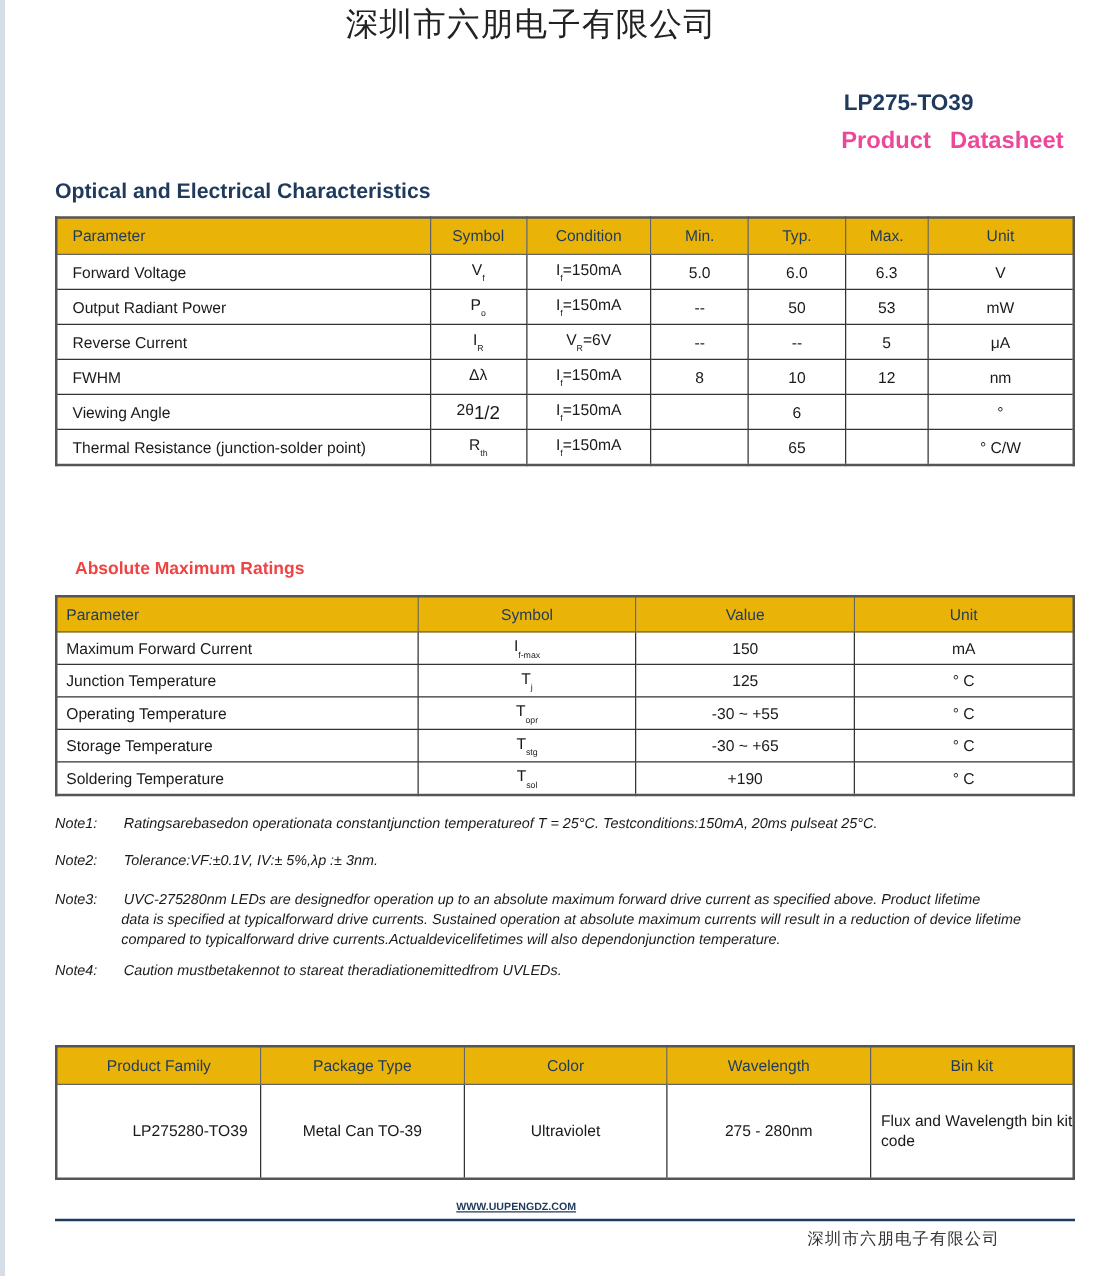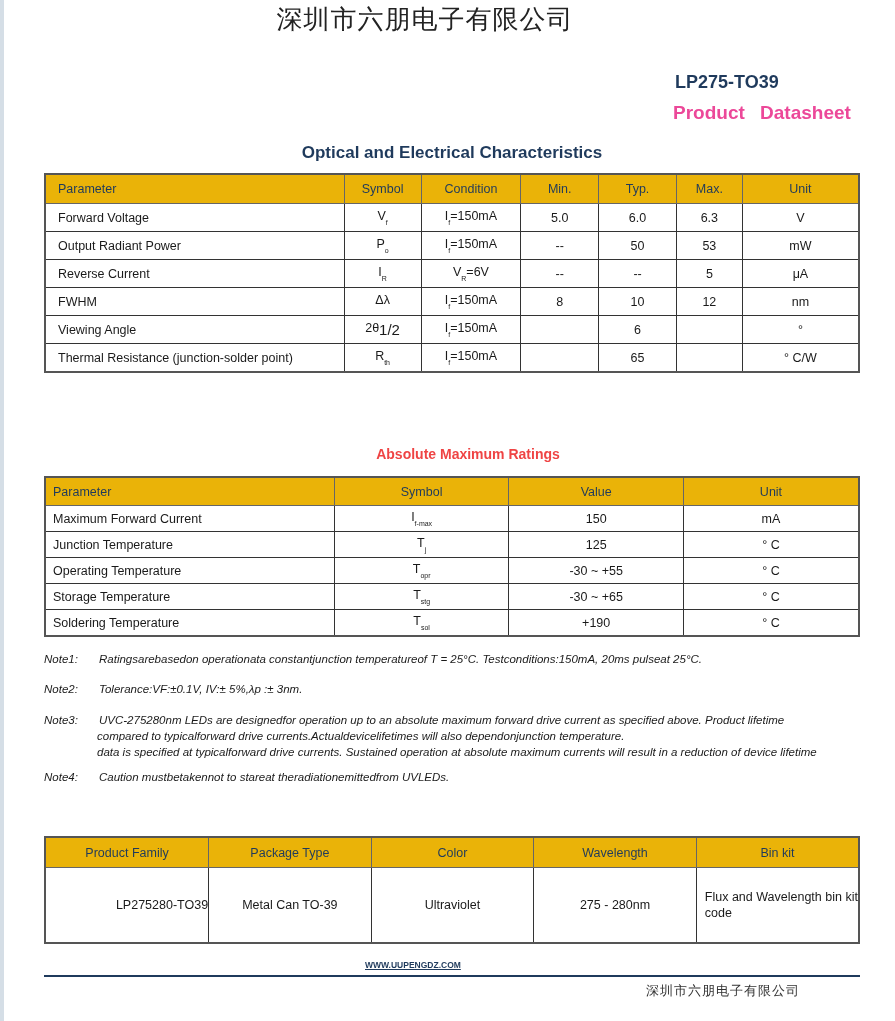--- a/index.html
+++ b/index.html
@@ -12,21 +12,21 @@
     position: absolute; top: 2px; left: 0; width: 850px; text-align: center;
     font-family: "DejaVu Serif", "Liberation Serif", serif; font-size: 26px; color: #222; letter-spacing: 1px;
   }
   .model {
     position: absolute; top: 72px; left: 675px; font-size: 18px; font-weight: bold; color: #1f3a5c;
   }
   .doc-type {
     position: absolute; top: 102px; left: 673px; font-size: 19px; font-weight: bold; color: #ec4899; word-spacing: 10px;
   }
   .section-title {
-    position: absolute; font-weight: bold; text-align: center;
+    position: absolute; font-weight: bold; text-align: left;
   }
   .t1-title { top: 143px; left: 44px; width: 816px; font-size: 17px; color: #1f3a5c; }
   .t2-title { top: 446px; left: 60px; width: 816px; font-size: 14px; color: #ef4444; }
 
   table { position: absolute; border-collapse: collapse; font-size: 12.5px; color: #1a1a1a; }
   table td, table th { border: 1px solid #333; padding: 0; text-align: center; font-weight: normal; }
   table th { background: #eab308; color: #1f3a5c; border-color: #666; }
   table.outer { border: 2px solid #555; }
 
   #t1 { top: 173px; left: 44px; width: 816px; }
@@ -35,21 +35,21 @@
   #t1 td.param, #t1 th.param { text-align: left; padding-left: 12px; }
 
   #t2 { top: 476px; left: 44px; width: 816px; }
   #t2 th { height: 27px; }
   #t2 td { height: 25px; }
   #t2 td.param, #t2 th.param { text-align: left; padding-left: 7px; }
 
   #t3 { top: 836px; left: 44px; width: 816px; }
   #t3 th { height: 29px; }
   #t3 td { height: 74px; }
-  #t3 td.right { text-align: right; }
+  #t3 td.right { text-align: right; padding-right: 10px; }
   #t3 td.left { text-align: left; padding-left: 8px; line-height: 16px; }
 
   sub.s { font-size: 7px; vertical-align: -5px; }
   .note {
     position: absolute; left: 44px; width: 820px; font-size: 11.5px; font-style: italic; color: #1a1a1a; line-height: 16px;
   }
   .note .lbl { display: inline-block; width: 55px; }
   .note .cont { display: block; padding-left: 53px; }
   #n1 { top: 651px; }
   #n2 { top: 681px; }
@@ -206,22 +206,22 @@
 </table>
 
 <div class="note" id="n1">
   <span class="lbl">Note1:</span><span>Ratingsarebasedon operationata constantjunction temperatureof T = 25°C. Testconditions:150mA, 20ms pulseat 25°C.</span>
 </div>
 <div class="note" id="n2">
   <span class="lbl">Note2:</span><span>Tolerance:VF:±0.1V, IV:± 5%,λp :± 3nm.</span>
 </div>
 <div class="note" id="n3">
   <span class="lbl">Note3:</span><span>UVC-275280nm LEDs are designedfor operation up to an absolute maximum forward drive current as specified above. Product lifetime</span>
+  <span class="cont">data is specified at typicalforward drive currents. Sustained operation at absolute maximum currents will result in a reduction of device lifetime</span>
   <span class="cont">compared to typicalforward drive currents.Actualdevicelifetimes will also dependonjunction temperature.</span>
-  <span class="cont">data is specified at typicalforward drive currents. Sustained operation at absolute maximum currents will result in a reduction of device lifetime</span>
 </div>
 <div class="note" id="n4">
   <span class="lbl">Note4:</span><span>Caution mustbetakennot to stareat theradiationemittedfrom UVLEDs.</span>
 </div>
 
 <table id="t3" class="outer">
   <colgroup>
     <col style="width:164px">
       <col style="width:163px">
       <col style="width:163px">

